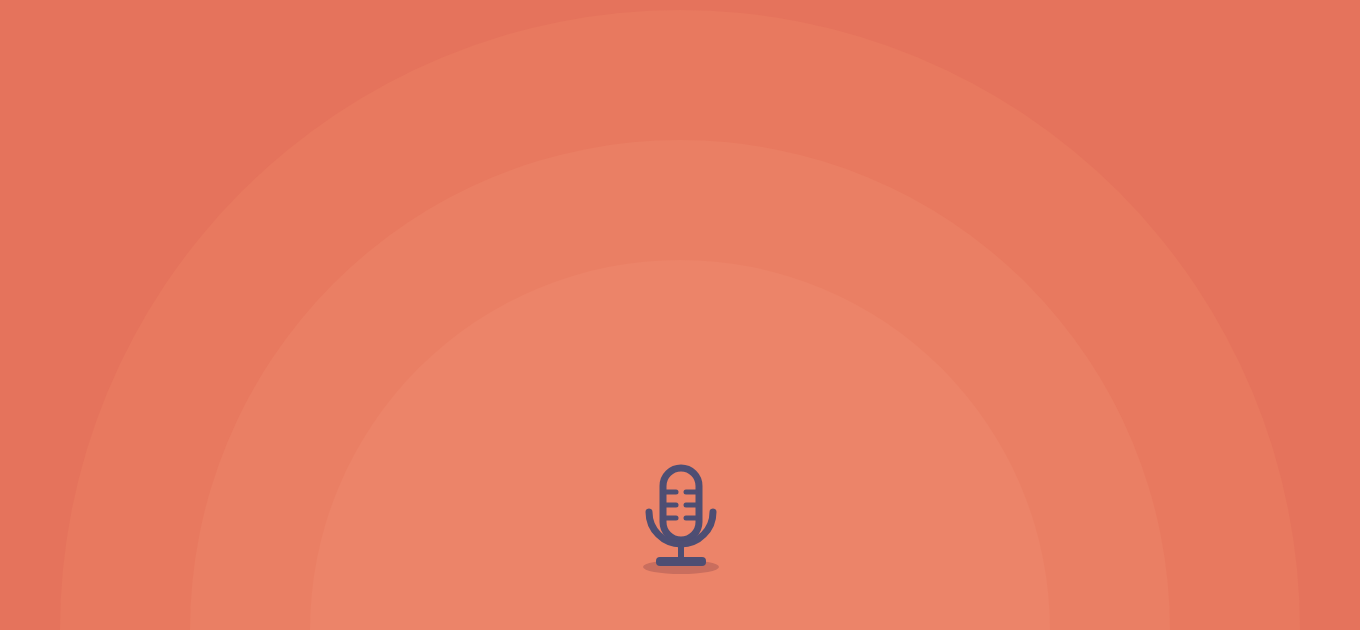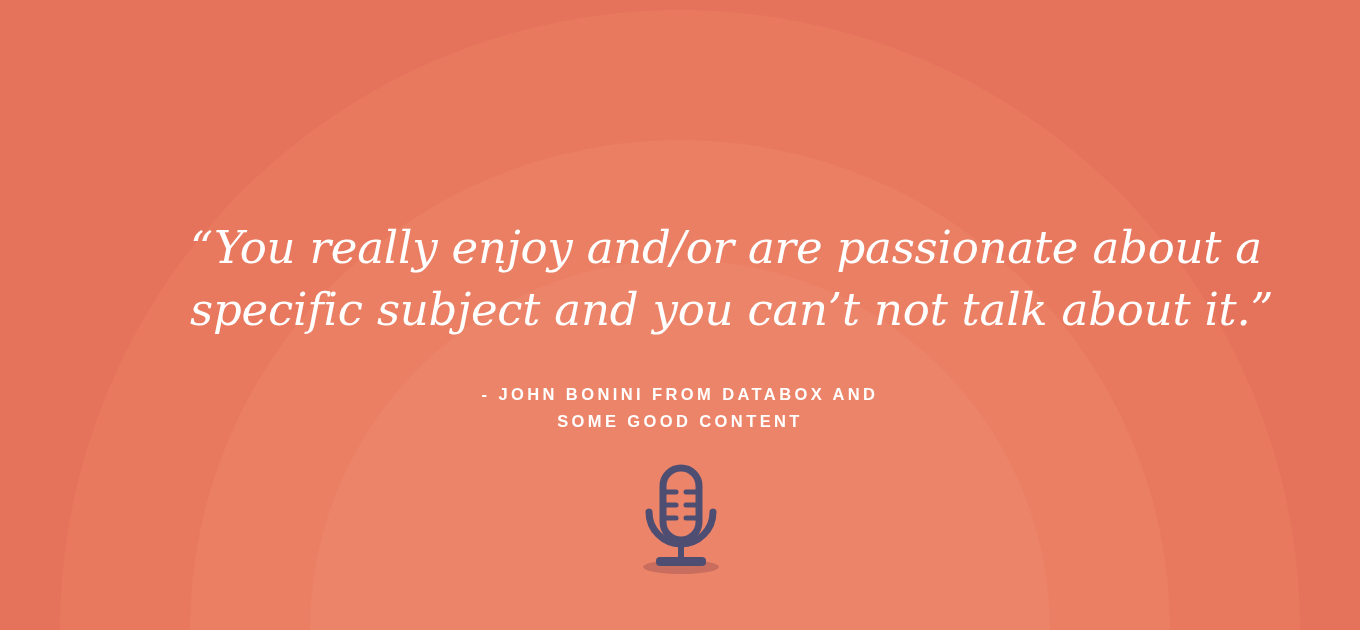--- a/index.html
+++ b/index.html
@@ -113,29 +113,21 @@
 <body>
 
 <div id="card">
 
   <div class="arc" id="arc-outer"></div>
   <div class="arc" id="arc-middle"></div>
   <div class="arc" id="arc-inner"></div>
 
   <div id="content">
 
-    <blockquote id="quote-block">
-      <span id="quote-line-1">“You really enjoy and/or are passionate about a</span>
-      <span id="quote-line-2">specific subject and you can’t not talk about it.”</span>
-    </blockquote>
 
-    <div id="attribution-block">
-      <span id="attribution-line-1">- John Bonini from Databox and</span>
-      <span id="attribution-line-2">Some Good Content</span>
-    </div>
 
     <div id="mic-icon-wrap">
       <svg width="100" height="125" viewBox="0 0 100 125" xmlns="http://www.w3.org/2000/svg">
 
         <ellipse cx="51" cy="112" rx="38" ry="7" fill="#c96e5e"></ellipse>
 
         <rect x="33" y="13" width="36" height="72" rx="18" ry="18" fill="none" stroke="#4e4e73" stroke-width="7"></rect>
 
         <g stroke="#4e4e73" stroke-width="5" stroke-linecap="round">
           <line x1="36" y1="37" x2="46" y2="37"></line>

